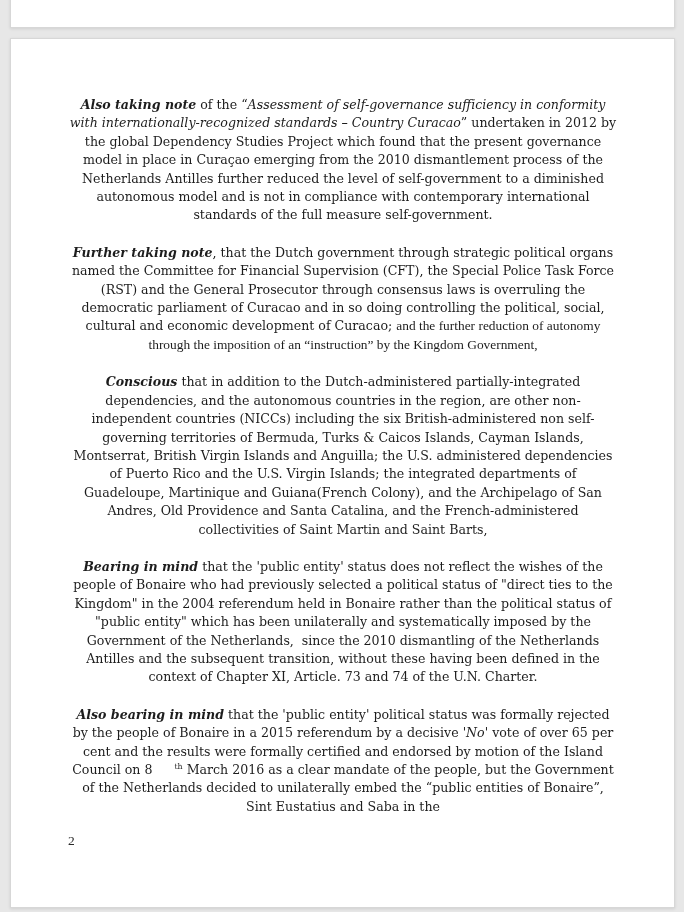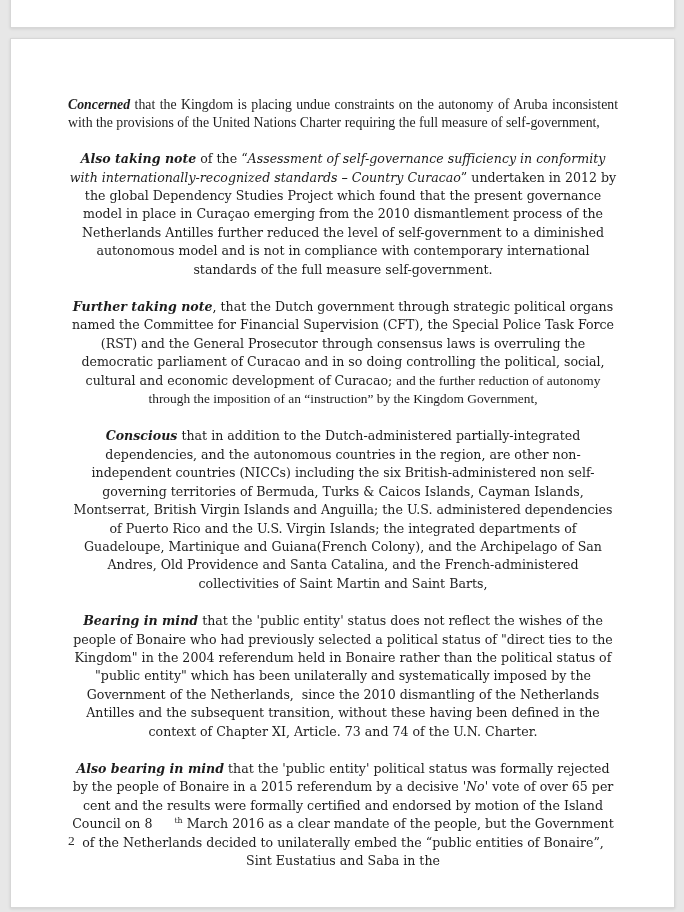--- a/index.html
+++ b/index.html
@@ -71,21 +71,20 @@
     color: #2a2a2a;
   }
 </style>
 </head>
 <body>
 
 <div class="viewport">
   <div class="sheet prev-sheet"></div>
   <div class="sheet cur-sheet">
     <div>
-        <p class="para font-times align-justify"><span class="run bi">Concerned</span><span class="run"> that the Kingdom is placing undue constraints on the autonomy of Aruba inconsistent with the provisions of the United Nations Charter requiring the full measure of self-government,</span></p>
         <p class="para font-georgia"><span class="run bi">Also taking note</span><span class="run"> of the “</span><span class="run it">Assessment of self-governance sufficiency in conformity with internationally-recognized standards – Country Curacao</span><span class="run">” undertaken in 2012 by the global Dependency Studies Project which found that the present governance model in place in Curaçao emerging from the 2010 dismantlement process of the Netherlands Antilles further reduced the level of self-government to a diminished autonomous model and is not in compliance with contemporary international standards of the full measure self-government.</span></p>
         <p class="para font-georgia"><span class="run bi">Further taking note</span><span class="run">, that the Dutch government through strategic political organs named the Committee for Financial Supervision (CFT), the Special Police Task Force (RST) and the General Prosecutor through consensus laws is overruling the democratic parliament of Curacao and in so doing controlling the political, social, cultural and economic development of Curacao; </span><span class="run font-times">and the further reduction of autonomy through the imposition of an “instruction” by the Kingdom Government,</span></p>
         <p class="para font-georgia"><span class="run bi">Conscious</span><span class="run"> that in addition to the Dutch-administered partially-integrated dependencies, and the autonomous countries in the region, are other non-independent countries (NICCs) including the six British-administered non self-governing territories of Bermuda, Turks &amp; Caicos Islands, Cayman Islands, Montserrat, British Virgin Islands and Anguilla; the U.S. administered dependencies of Puerto Rico and the U.S. Virgin Islands; the integrated departments of Guadeloupe, Martinique and Guiana(French Colony), and the Archipelago of San Andres, Old Providence and Santa Catalina, and the French-administered collectivities of Saint Martin and Saint Barts,</span></p>
         <p class="para font-georgia"><span class="run bi">Bearing in mind</span><span class="run"> that the 'public entity' status does not reflect the wishes of the people of Bonaire who had previously selected a political status of "direct ties to the Kingdom" in the 2004 referendum held in Bonaire rather than the political status of "public entity" which has been unilaterally and systematically imposed by the Government of the Netherlands,  since the 2010 dismantling of the Netherlands Antilles and the subsequent transition, without these having been defined in the context of Chapter XI, Article. 73 and 74 of the U.N. Charter.</span></p>
         <p class="para font-georgia"><span class="run bi">Also bearing in mind</span><span class="run"> that the 'public entity' political status was formally rejected by the people of Bonaire in a 2015 referendum by a decisive '</span><span class="run it">No</span><span class="run">' vote of over 65 per cent and the results were formally certified and endorsed by motion of the Island Council on 8</span><sup class="run">th</sup><span class="run"> March 2016 as a clear mandate of the people, but the Government of the Netherlands decided to unilaterally embed the “public entities of Bonaire”, Sint Eustatius and Saba in the</span></p>
       </div>
     <div class="page-number">2</div>
   </div>
 </div>
 

